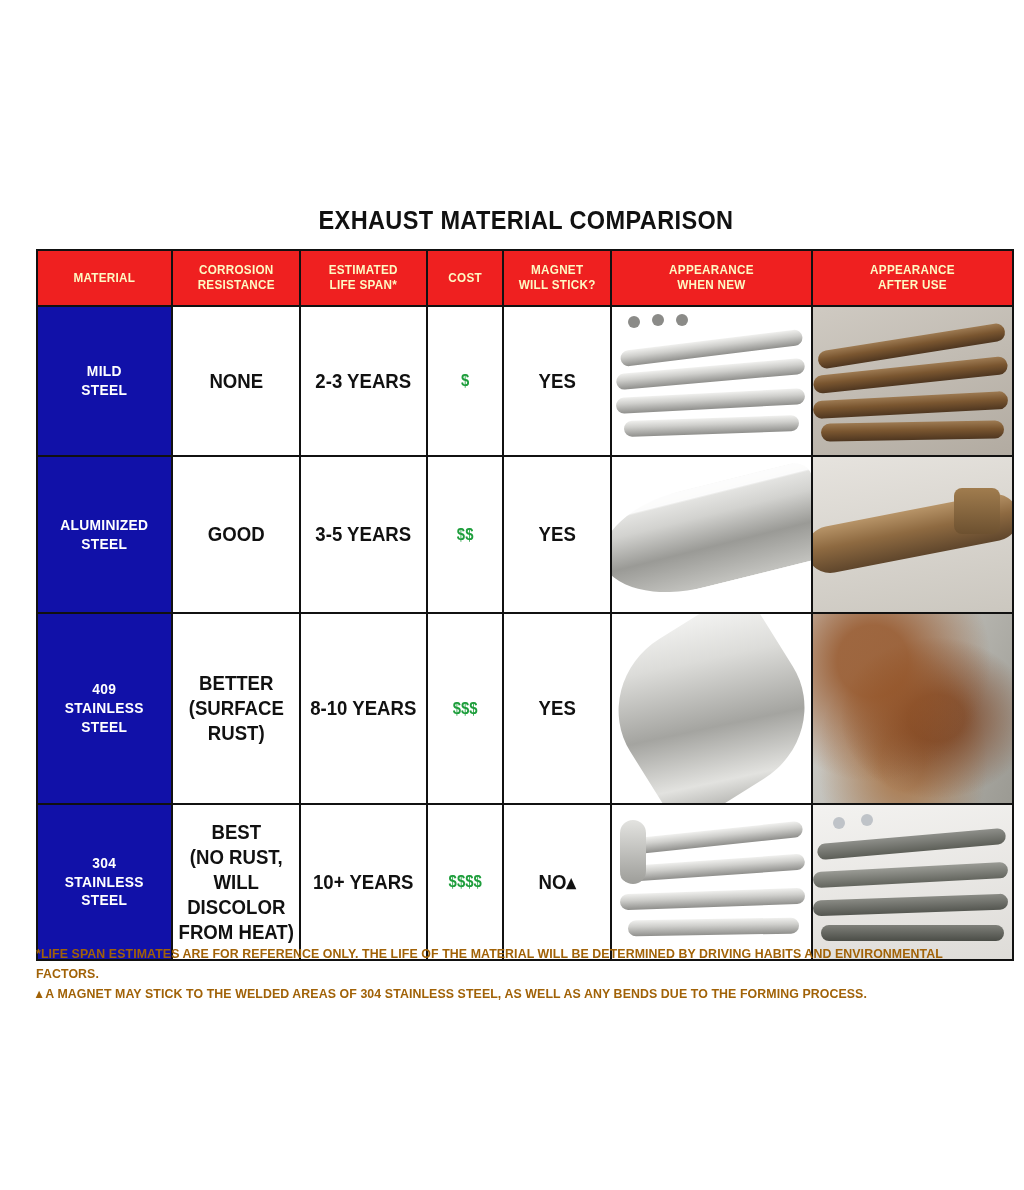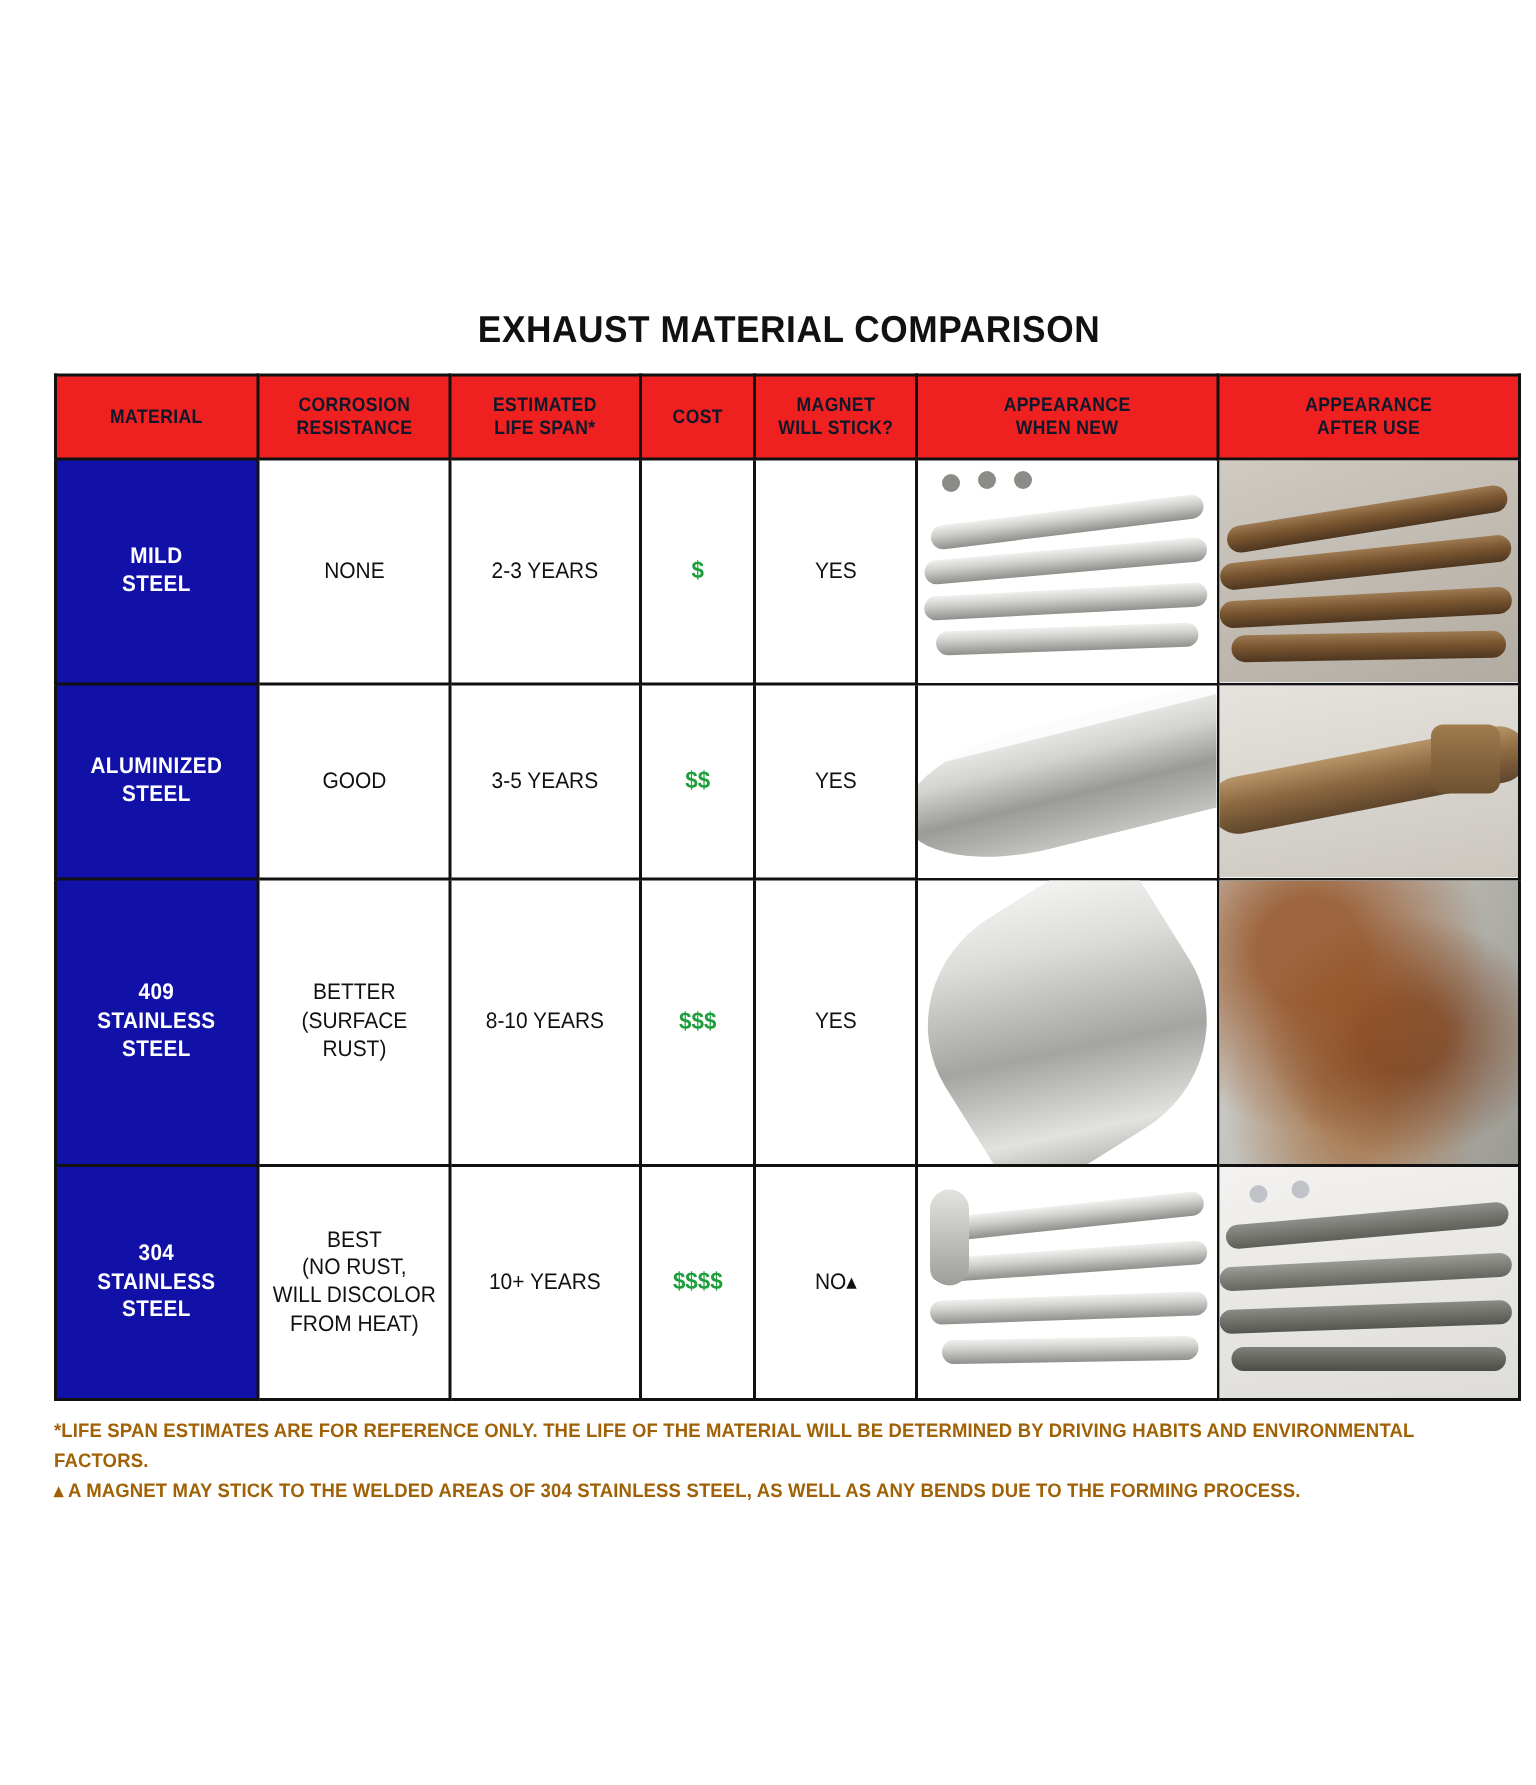--- a/index.html
+++ b/index.html
@@ -38,43 +38,43 @@
     border: 2px solid #111111;
   }
   table.comparison td, table.comparison th {
     border: 2px solid #111111;
     padding: 0;
     vertical-align: middle;
     text-align: center;
   }
   thead th {
     background: #ef2020;
-    color: #0f172a;
+    color: #fef9c3;
     font-weight: bold;
     font-size: 13px;
     line-height: 1.15;
     letter-spacing: 0.3px;
     height: 56px;
     padding: 4px 2px;
     transform: none;
   }
   thead th span { display: block; transform: scaleX(0.9); }
   td.material {
     background: #1111a8;
     color: #ffffff;
     font-weight: bold;
     font-size: 15px;
     line-height: 1.25;
     letter-spacing: 0.3px;
   }
   td.material span { display: block; transform: scaleX(0.92); }
   td.txt {
     color: #111111;
-    font-weight: normal;
-    font-size: 15px;
+    font-weight: bold;
+    font-size: 20px;
     line-height: 1.25;
     padding: 6px 4px;
   }
   td.txt span { display: block; transform: scaleX(0.93); }
   td.cost {
     color: #1e9e3c;
     font-weight: bold;
     font-size: 16px;
   }
   td.cost span { display: block; transform: scaleX(0.93); }
@@ -231,21 +231,21 @@
             <div class="photo rusty-tubes">
               <div style="position:absolute;inset:0;background:linear-gradient(160deg,#cfcac2 0%,#b2aba1 100%);"></div>
               <div class="tube" style="left:2%;top:20%;width:95%;transform:rotate(-9deg);"></div>
               <div class="tube" style="left:0%;top:40%;width:98%;transform:rotate(-6deg);"></div>
               <div class="tube" style="left:0%;top:60%;width:98%;transform:rotate(-3deg);"></div>
               <div class="tube" style="left:4%;top:78%;width:92%;transform:rotate(-1deg);"></div>
             </div>
           </td>
         </tr>
 
-        <tr style="height:130px">
+        <tr style="height:157px">
           <td class="material">
             <span>ALUMINIZED</span>
             <span>STEEL</span>
           </td>
           <td class="txt">
             <span>GOOD</span>
           </td>
           <td class="txt">
             <span>3-5 YEARS</span>
           </td>

